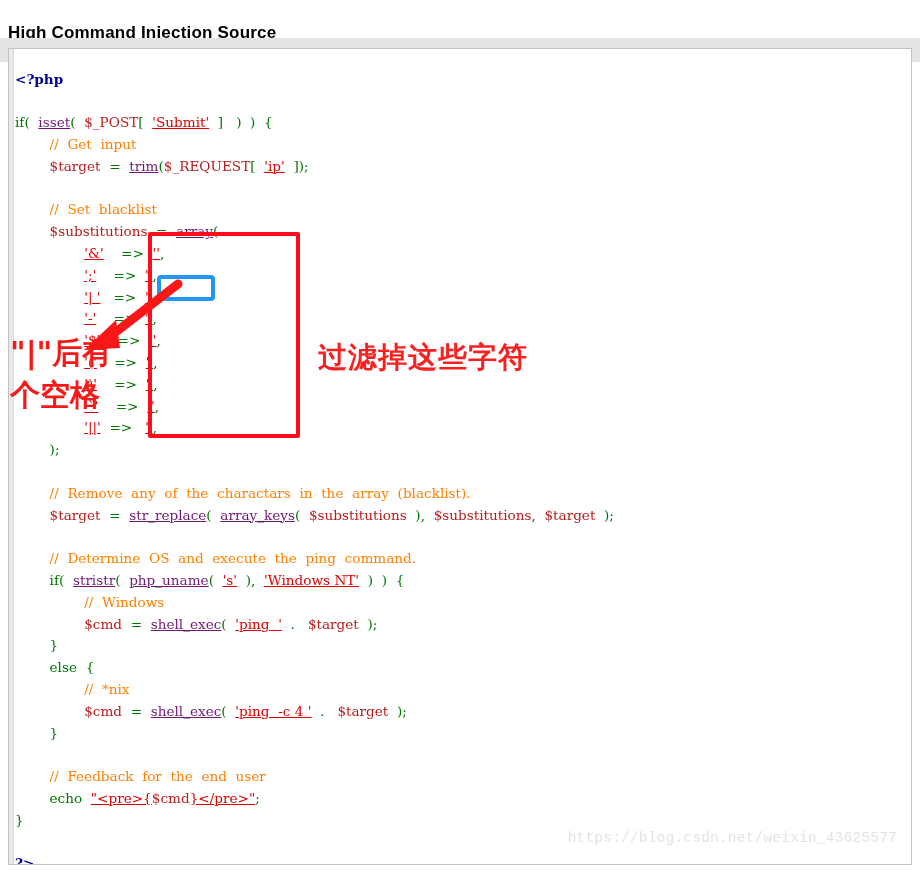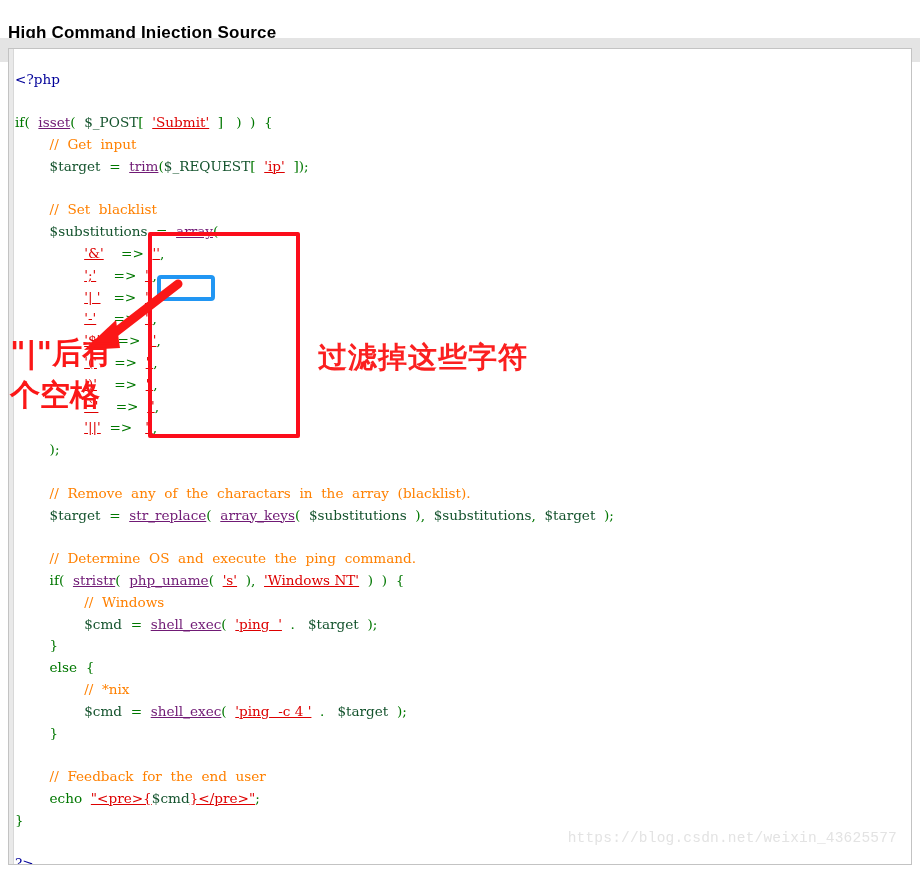--- a/index.html
+++ b/index.html
@@ -64,24 +64,24 @@
     top: 6px;
     font-family: "DejaVu Serif", "Liberation Serif", serif;
     font-size: 13.6px;
     line-height: 21.8px;
     white-space: pre;
     color: #000000;
     letter-spacing: 0px;
   }
 
   
-  .tok-tag  { color: #000099; font-weight: normal; text-align: center; }
+  .tok-tag  { color: #000099; font-weight: bold; text-align: center; }
   .tok-kw   { color: #007700; }
   .tok-fn   { color: #701a75; text-decoration: underline; }
-  .tok-var  { color: #14532d; }
+  .tok-var  { color: #b91c1c; }
   .tok-str  { color: #dd0000; text-decoration: underline; }
   .tok-cmt  { color: #ff8000; }
   .tok-pun  { color: #007700; }
 
   
   #red-box {
     position: absolute;
     left: 148px;
     top: 232px;
     width: 152px;

